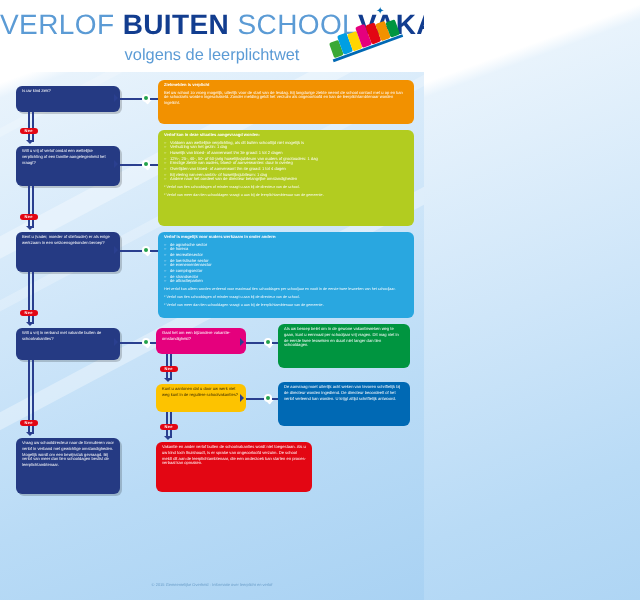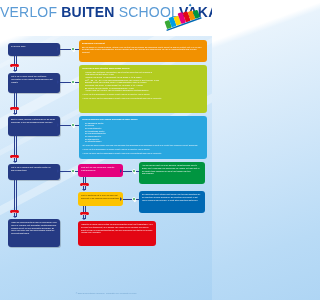--- a/index.html
+++ b/index.html
@@ -85,20 +85,21 @@
 
 <div class="sheen">
   <i class="s4"></i>
     <i class="s1"></i>
     <i class="s2"></i>
     <i class="s3"></i>
 </div>
 
 <header>
   <div class="title1"><span class="lt">VERLOF </span><b>BUITEN</b><span class="lt"> SCHOOL</span><b>VAKANTIES</b></div>
+  <div class="title2">volgens de leerplichtwet</div>
 
   <svg class="logo" viewBox="0 0 46 30">
     <g transform="rotate(-20 23 15)">
       <rect x="4" y="13" width="5" height="8" rx="1" fill="#3aa935"></rect>
       <rect x="9" y="11" width="5" height="10" rx="1" fill="#009fe3"></rect>
       <rect x="14" y="12" width="5" height="9" rx="1" fill="#ffd500"></rect>
       <rect x="19" y="10" width="5" height="11" rx="1" fill="#e5007d"></rect>
       <rect x="24" y="11" width="5" height="10" rx="1" fill="#e30613"></rect>
       <rect x="29" y="12" width="5" height="9" rx="1" fill="#f29100"></rect>
       <rect x="34" y="13" width="5" height="8" rx="1" fill="#009540"></rect>

